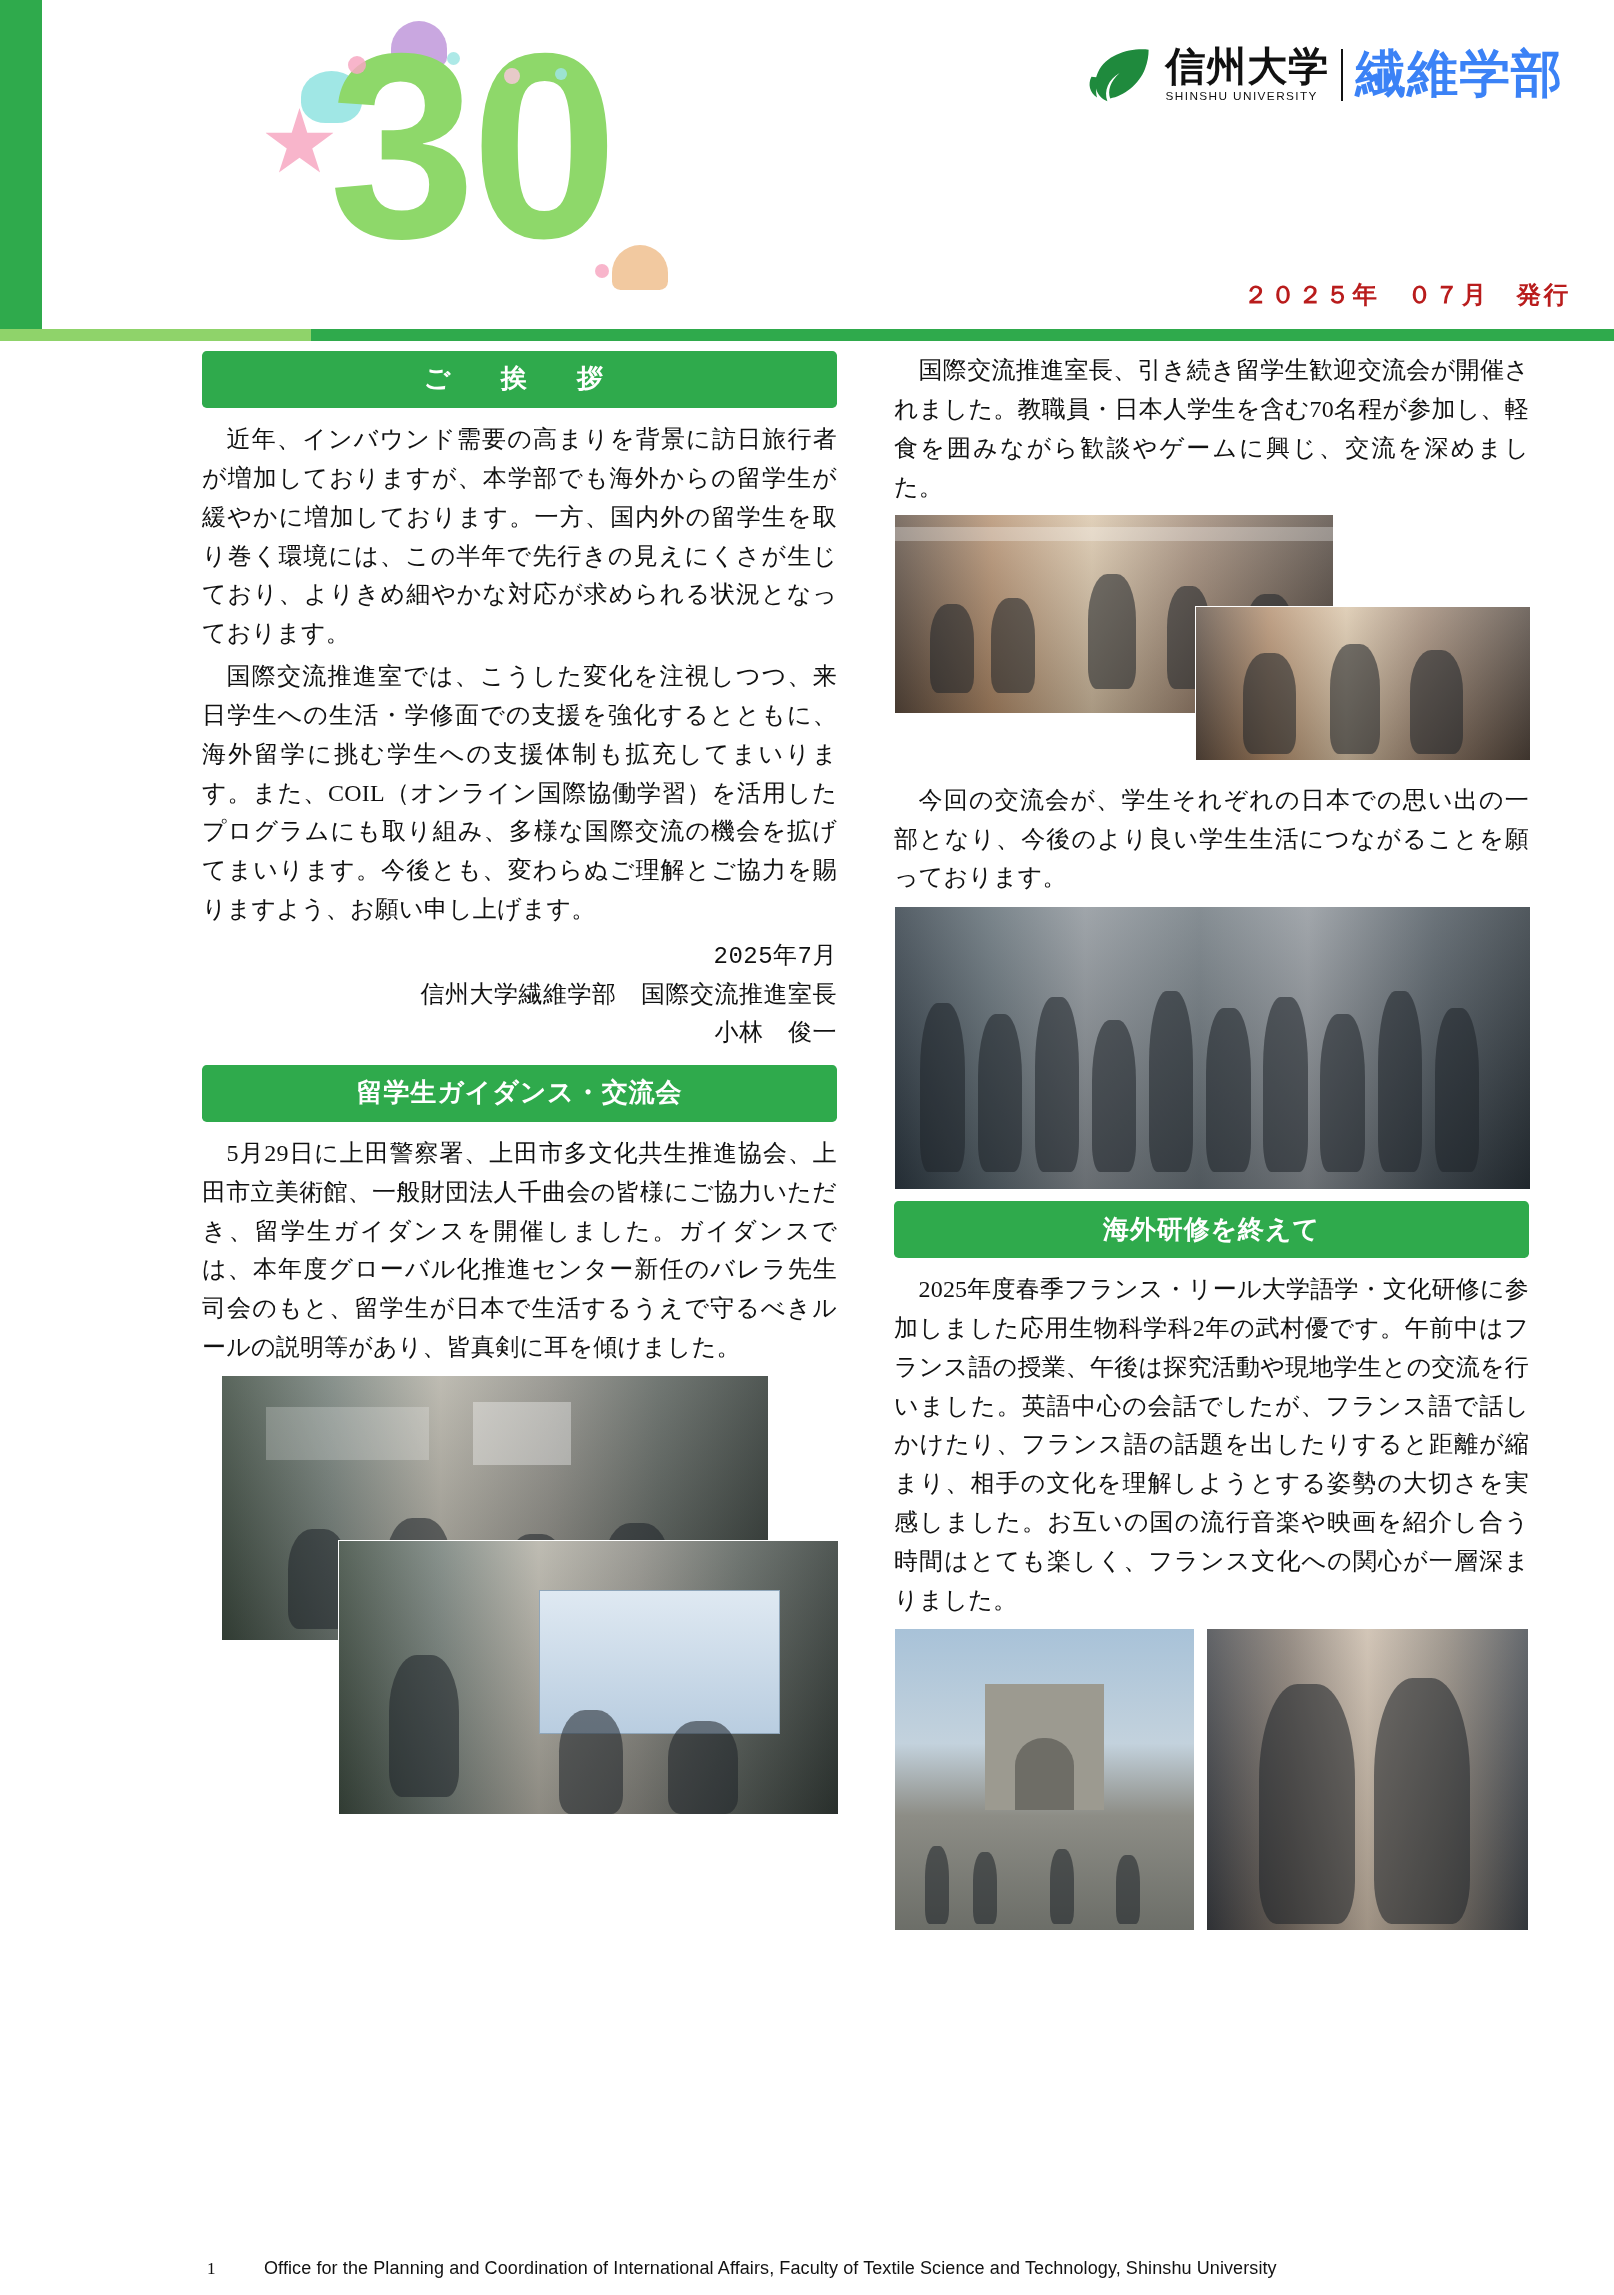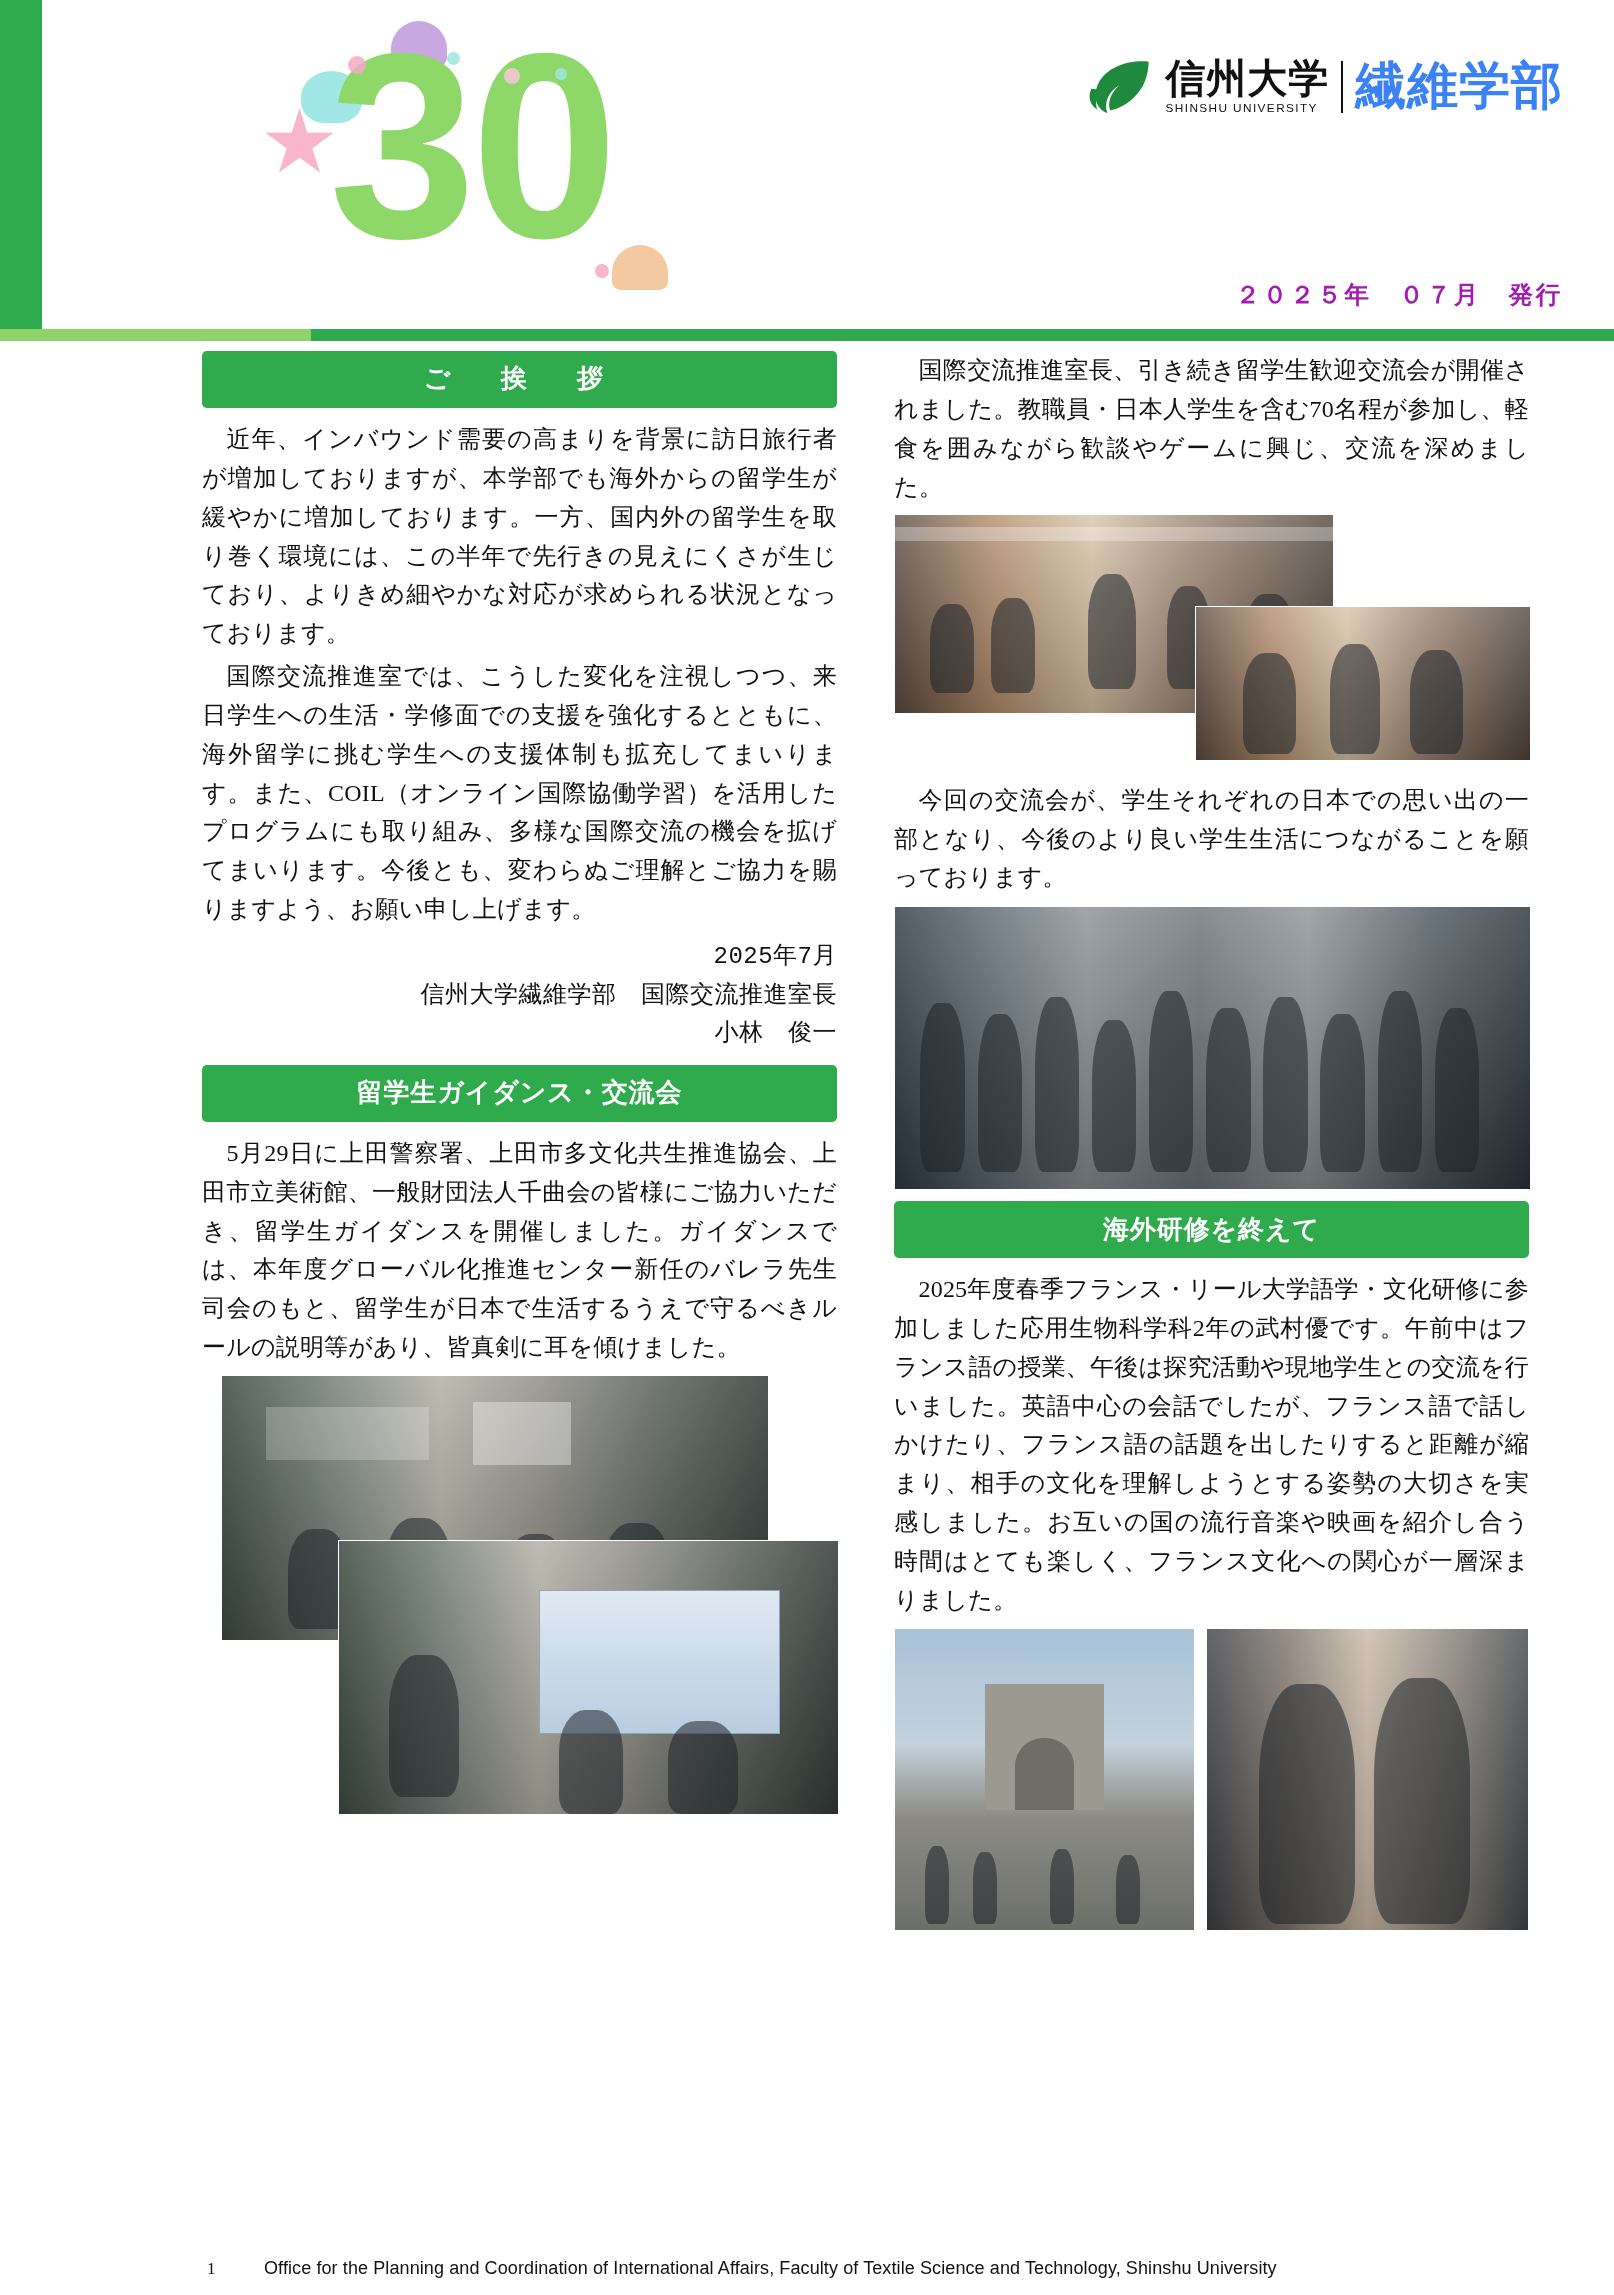--- a/index.html
+++ b/index.html
@@ -144,21 +144,20 @@
   .deco-c4 { left: 447px; top: 52px; width: 13px; height: 13px; background: #9fe5e3; }
   .deco-c5 { left: 555px; top: 68px; width: 12.2px; height: 12.2px; background: #9fe5e3; }
 
   
   .logo {
     position: absolute;
     right: 52px;
     top: 40px;
     display: flex;
     align-items: center;
-    margin-top: 12px;
   }
   .logo-mark {
     width: 75px;
     height: 61px;
     margin-right: 7.5px;
   }
   .logo-text {
     display: flex;
     align-items: center;
   }
@@ -186,27 +185,27 @@
   .logo-faculty {
     font-family: "Liberation Sans", sans-serif;
     font-weight: bold;
     font-size: 51px;
     color: #3b82f6;
     letter-spacing: 0.9px;
   }
 
   .issue-date {
     position: absolute;
-    right: 52px;
+    right: 44px;
     top: 278px;
     font-family: "Liberation Sans", sans-serif;
     font-weight: bold;
     font-size: 24.5px;
     letter-spacing: 2.8px;
-    color: #a21caf;
+    color: #b91c1c;
   }
 
   
   .content {
     position: absolute;
     top: 351px;
     left: 0;
     width: 1615px;
     height: 1883px;
   }

